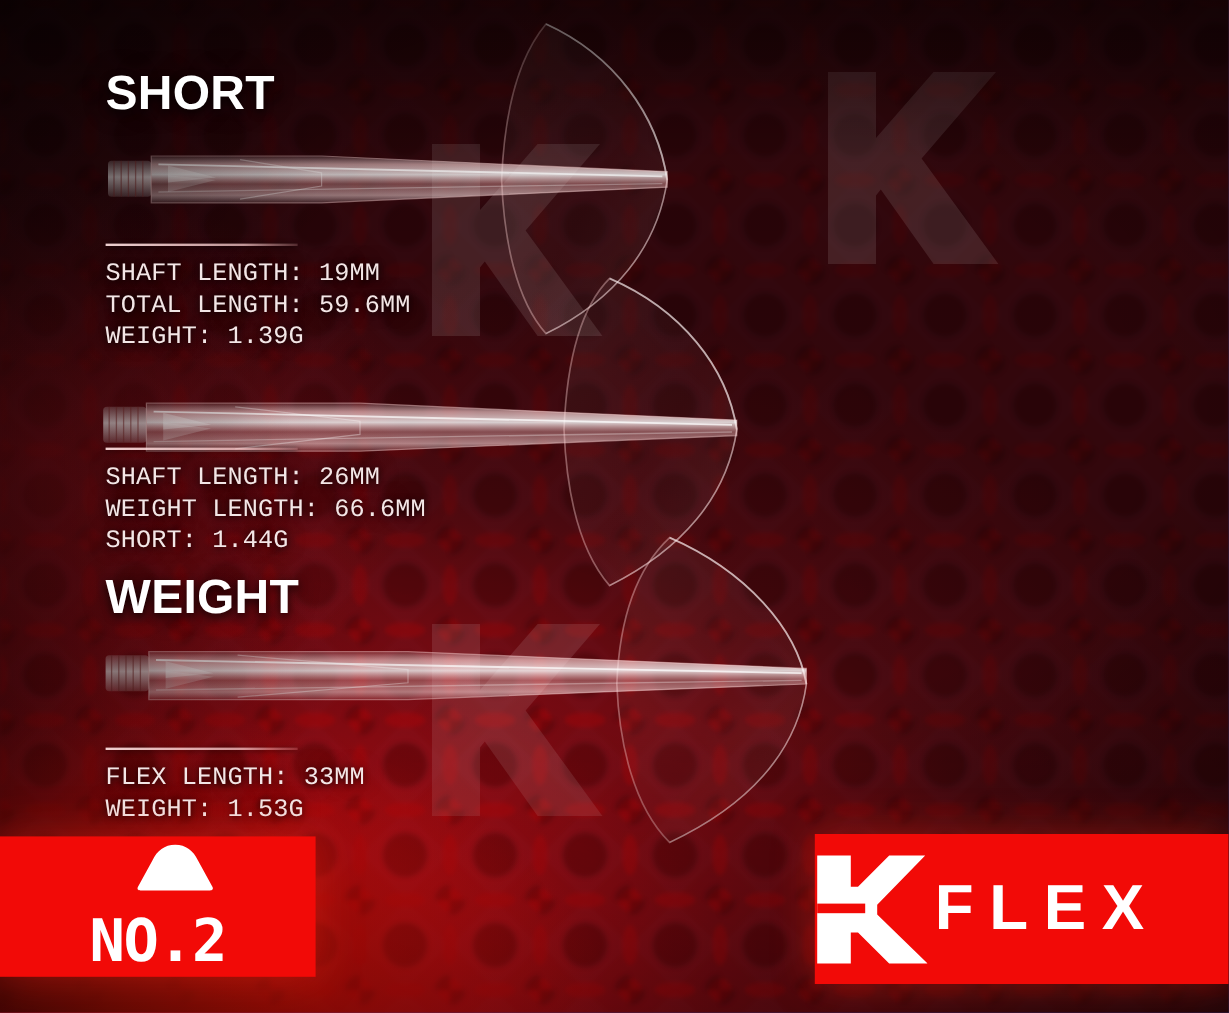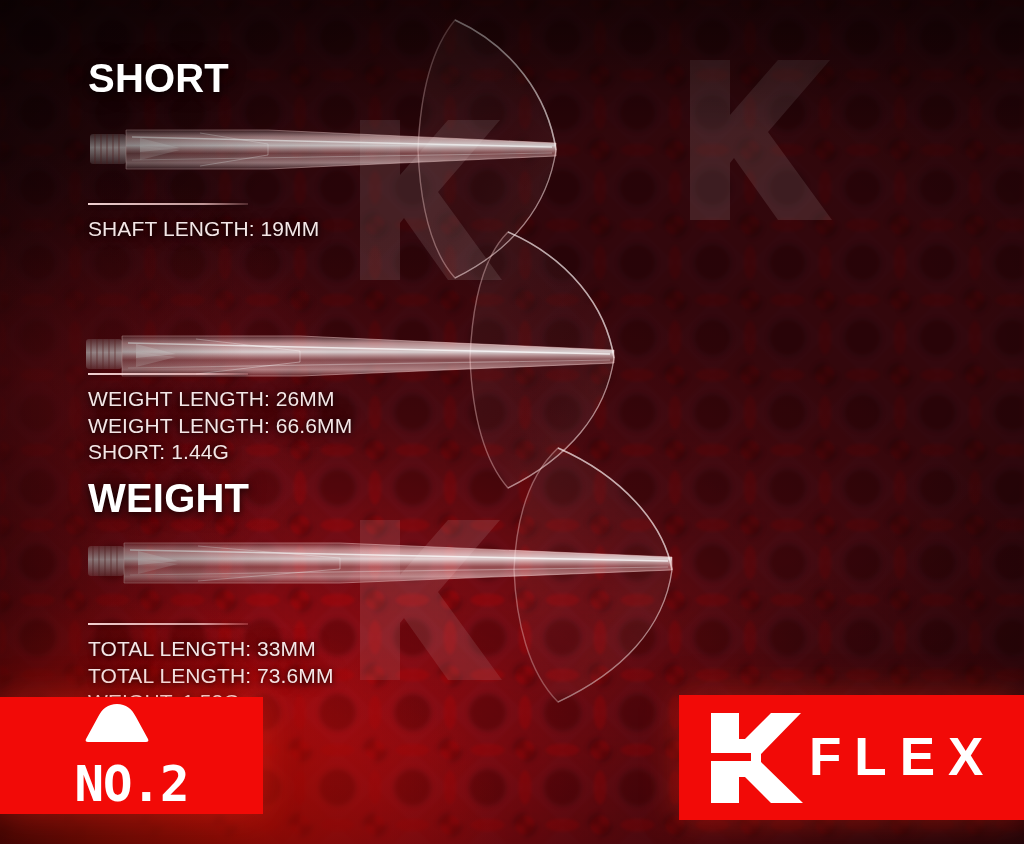--- a/index.html
+++ b/index.html
@@ -87,21 +87,21 @@
     line-height:1;
     text-shadow:0 2px 7px rgba(0,0,0,.72), 0 0 22px rgba(0,0,0,.45);
     white-space:nowrap;
   }
   .divider {
     width:160px;
     height:2px;
     background:linear-gradient(90deg, rgba(255,225,225,.92), rgba(255,210,210,.70) 72%, rgba(255,200,200,.18));
     box-shadow:0 1px 4px rgba(0,0,0,.5);
   }
-  .spec-list { list-style:none; }
+  .spec-list { list-style:none;font-family:Liberation Mono, monospace; }
   .spec-line {
     font-size:21px;
     color:#f3e6e6;
     line-height:1.27;
     letter-spacing:.1px;
     text-shadow:0 1px 5px rgba(0,0,0,.78), 0 0 14px rgba(0,0,0,.5);
     white-space:nowrap;
   }
 
   #block-short        { left:88px; top:58px;  }
@@ -122,25 +122,24 @@
   #banner-no2 {
     left:0; top:697px;
     width:263px; height:117px;
     justify-content:center;
     box-shadow:0 0 34px rgba(255,40,20,.40);
   }
   #banner-kflex {
     left:679px; top:695px;
     width:345px; height:125px;
     justify-content:flex-start;
-    padding-left:30px;
     box-shadow:0 0 34px rgba(255,40,20,.40);
   }
 
-  .no2-logo { display:flex; flex-direction:column; align-items:flex-start;gap:16px; }
+  .no2-logo { display:flex; flex-direction:column; align-items:flex-end;gap:16px; }
   .no2-flight { width:86px; height:40px; display:block; }
   .no2-text {
     font-family:"DejaVu Sans Mono", monospace;
     font-size:49px;
     font-weight:bold;
     color:#ffffff;
     letter-spacing:-1px;
     line-height:1;
     margin-top:1px;
   }
@@ -273,38 +272,39 @@
     </svg>
   </div>
 
   <div class="bg-vignette"></div>
 
   <div class="size-block" id="block-short">
     <div class="size-title">SHORT</div>
     <div class="divider"></div>
     <ul class="spec-list">
       <li class="spec-line">SHAFT LENGTH: 19MM</li>
+      <li class="spec-line">TOTAL LENGTH: 59.6MM</li>
+      <li class="spec-line">WEIGHT: 1.39G</li>
     </ul>
   </div>
 
   <div class="size-block" id="block-intermediate">
     <div class="divider"></div>
     <ul class="spec-list">
-      <li class="spec-line">WEIGHT LENGTH: 26MM</li>
+      <li class="spec-line">SHAFT LENGTH: 26MM</li>
       <li class="spec-line">WEIGHT LENGTH: 66.6MM</li>
       <li class="spec-line">SHORT: 1.44G</li>
     </ul>
   </div>
 
   <div class="size-block" id="block-medium">
     <div class="size-title">WEIGHT</div>
     <div class="divider"></div>
     <ul class="spec-list">
-      <li class="spec-line">TOTAL LENGTH: 33MM</li>
-      <li class="spec-line">TOTAL LENGTH: 73.6MM</li>
+      <li class="spec-line">FLEX LENGTH: 33MM</li>
       <li class="spec-line">WEIGHT: 1.53G</li>
     </ul>
   </div>
 
   <div class="banner" id="banner-no2">
     <div class="no2-logo">
       <svg class="no2-flight" viewBox="0 0 86 40" aria-hidden="true">
         <path d="M43 1 C 52 1, 58 6, 62 14 L 74 36 C 75 38, 74 39, 72 39 H 14
                  C 12 39, 11 38, 12 36 L 24 14 C 28 6, 34 1, 43 1 Z" fill="#ffffff"></path>
       </svg>

